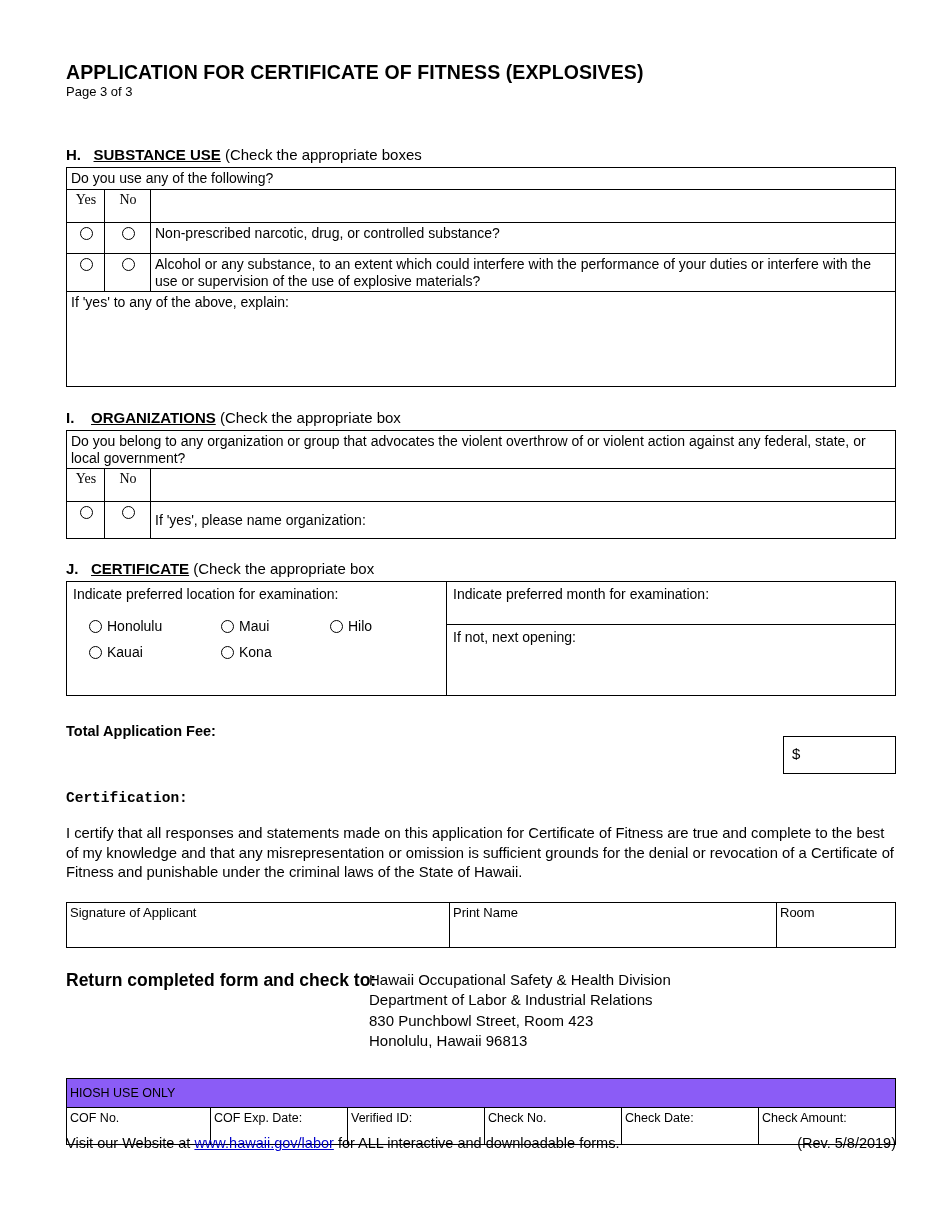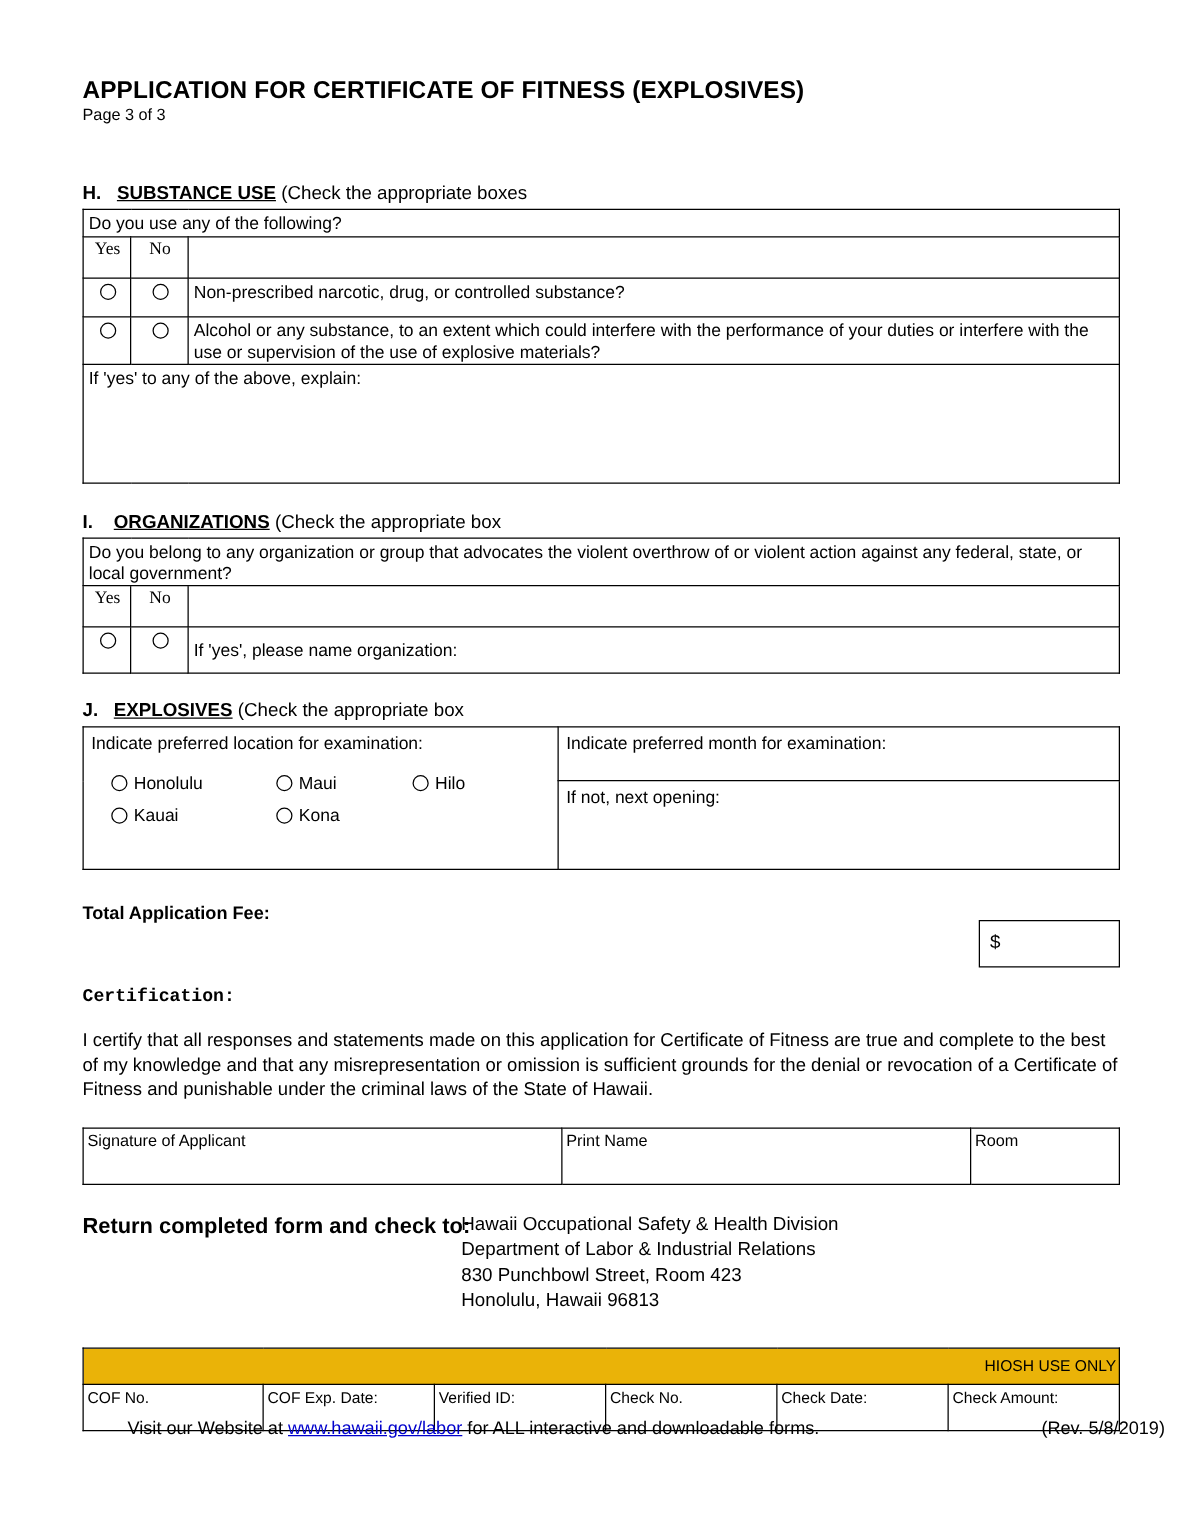--- a/index.html
+++ b/index.html
@@ -188,35 +188,34 @@
     line-height: 1.35;
   }
 
   
   #table-hiosh { margin-top: 22px; }
   #table-hiosh td {
     font-size: 12.5px;
     padding: 3px 2px 3px 3px;
   }
   #table-hiosh .hdr {
-    background: #eab308;
-    text-align: right;
+    background: #8b5cf6;
+    text-align: left;
     font-size: 12.5px;
     height: 22px;
     vertical-align: middle;
   }
   #table-hiosh .field { height: 30px; }
 
   .footer {
     position: absolute;
     left: 66px;
     top: 1135px;
     width: 830px;
     font-size: 14.5px;
-    padding-left: 36px;
   }
   .footer .left { float: left; }
   .footer .right { float: right; text-align: right; }
   .footer a {
     color: #0000cc;
     text-decoration: underline;
   }
 </style>
 </head>
 <body>
@@ -305,21 +304,21 @@
           </td>
           <td style="vertical-align:middle">If 'yes', please name organization:</td>
         </tr>
       </tbody>
         </table>
     </div>
 
     <div id="sec-j-wrap">
       <p class="section-head">
         <span class="letter">J.</span>
-        &nbsp;&nbsp;<span class="name">EXPLOSIVES</span>
+        &nbsp;&nbsp;<span class="name">CERTIFICATE</span>
         <span class="paren">(Check the appropriate box</span>
       </p>
 
       <table class="box" id="table-j">
         <colgroup>
           <col style="width:380px">
           <col>
         </colgroup>
         <tbody>
             <tr>

